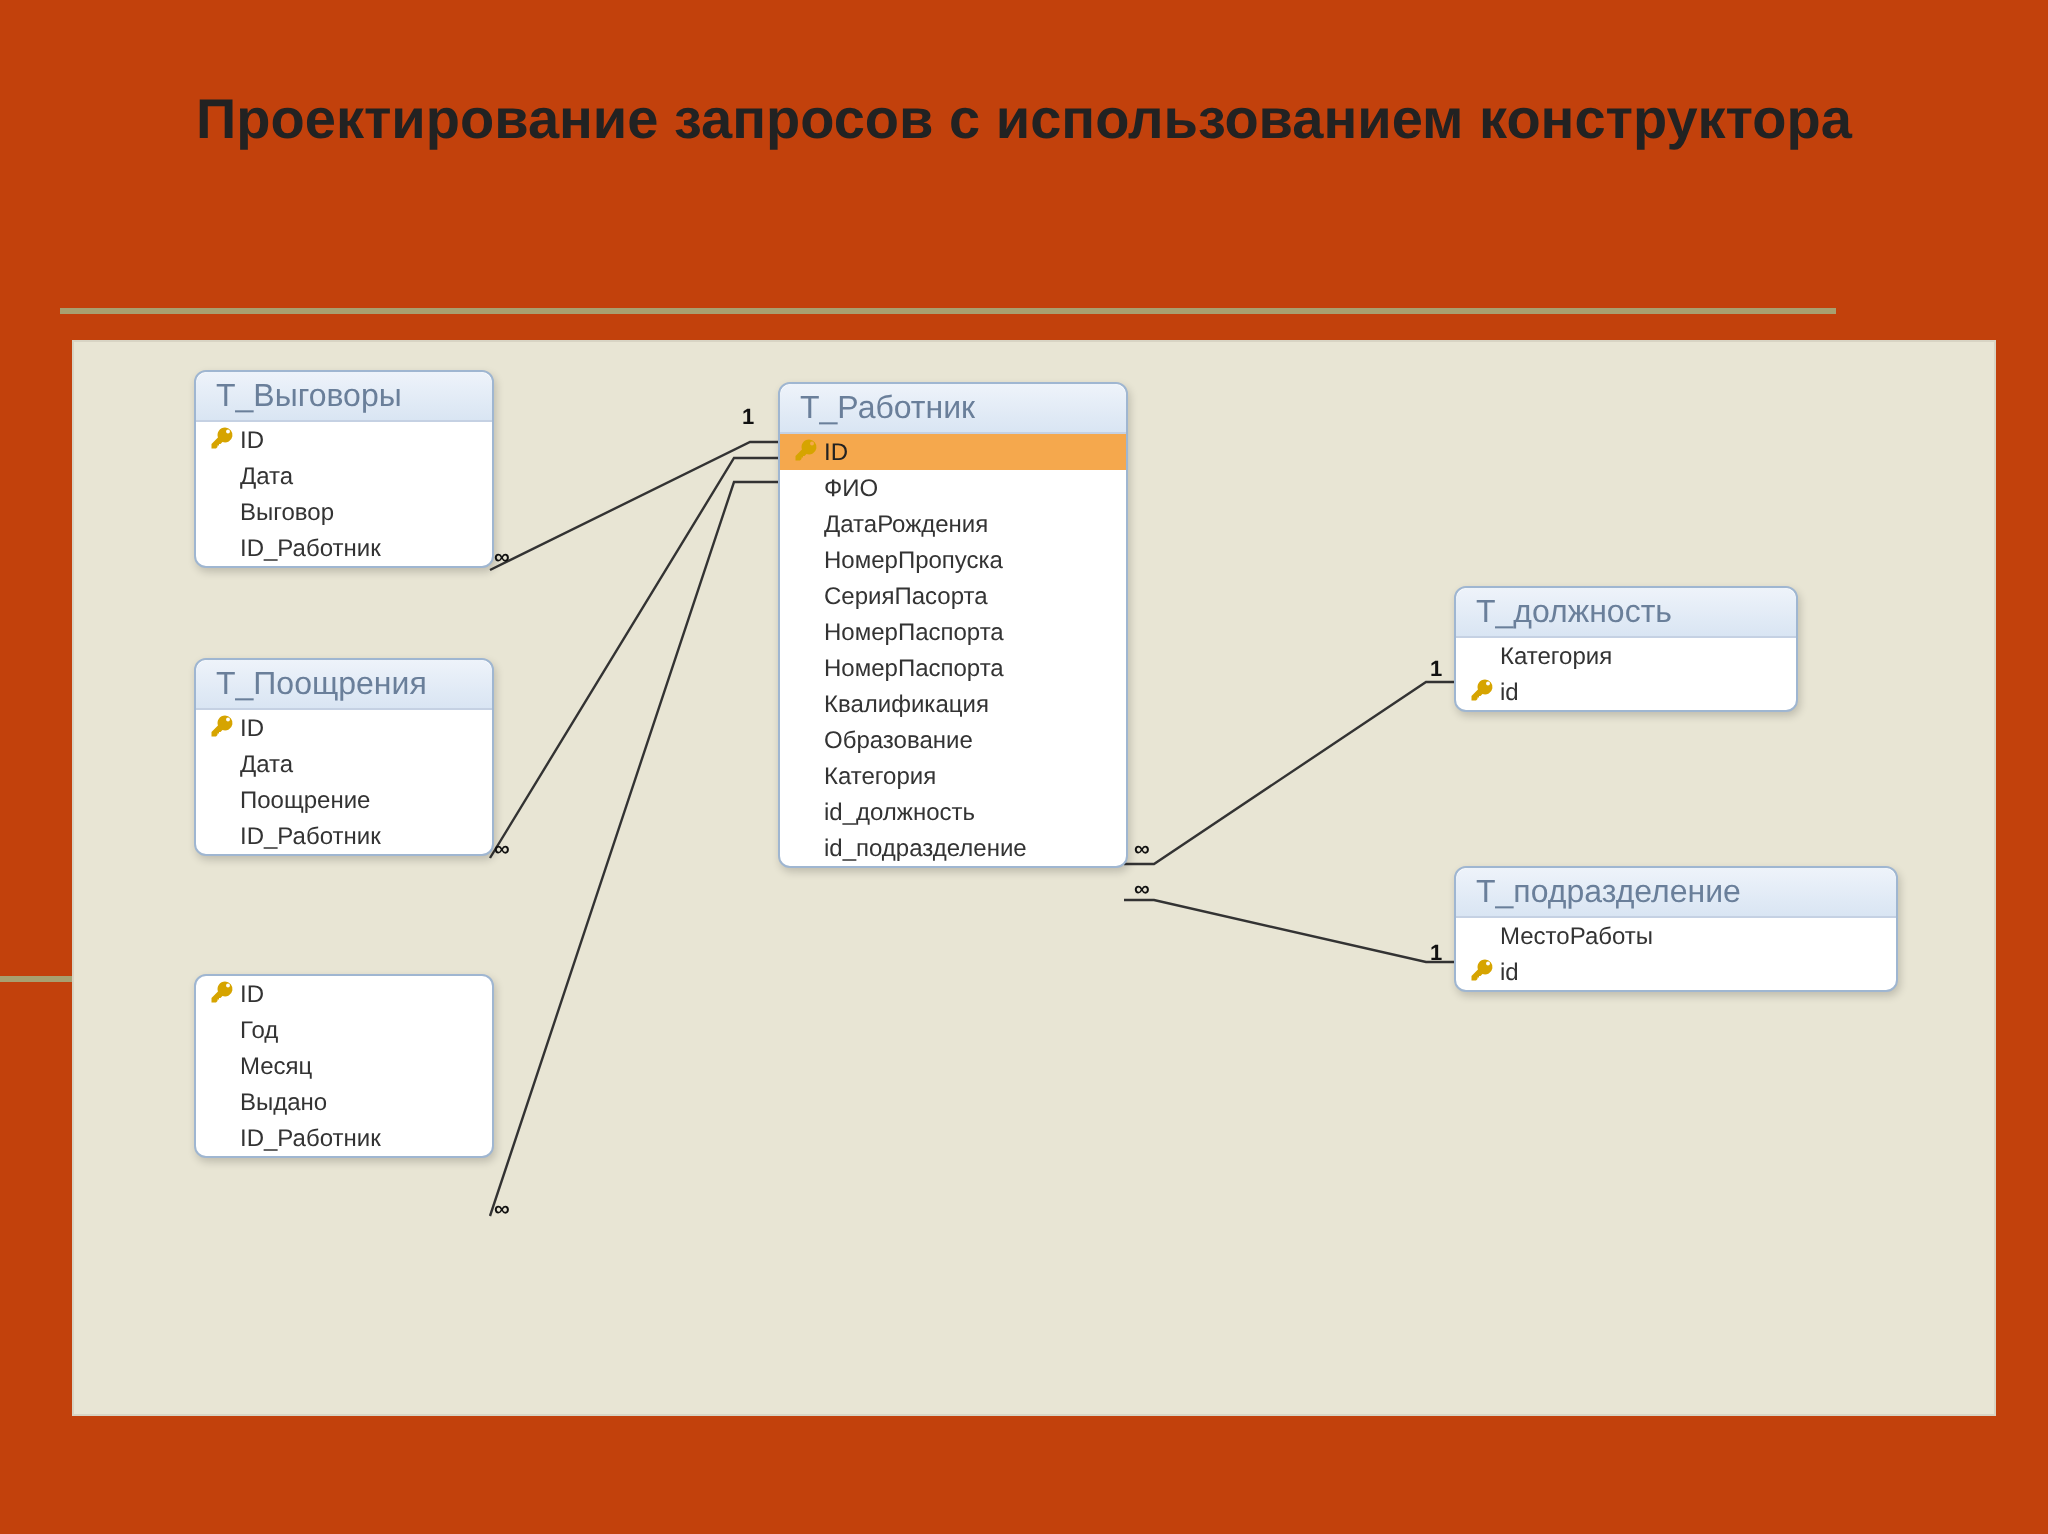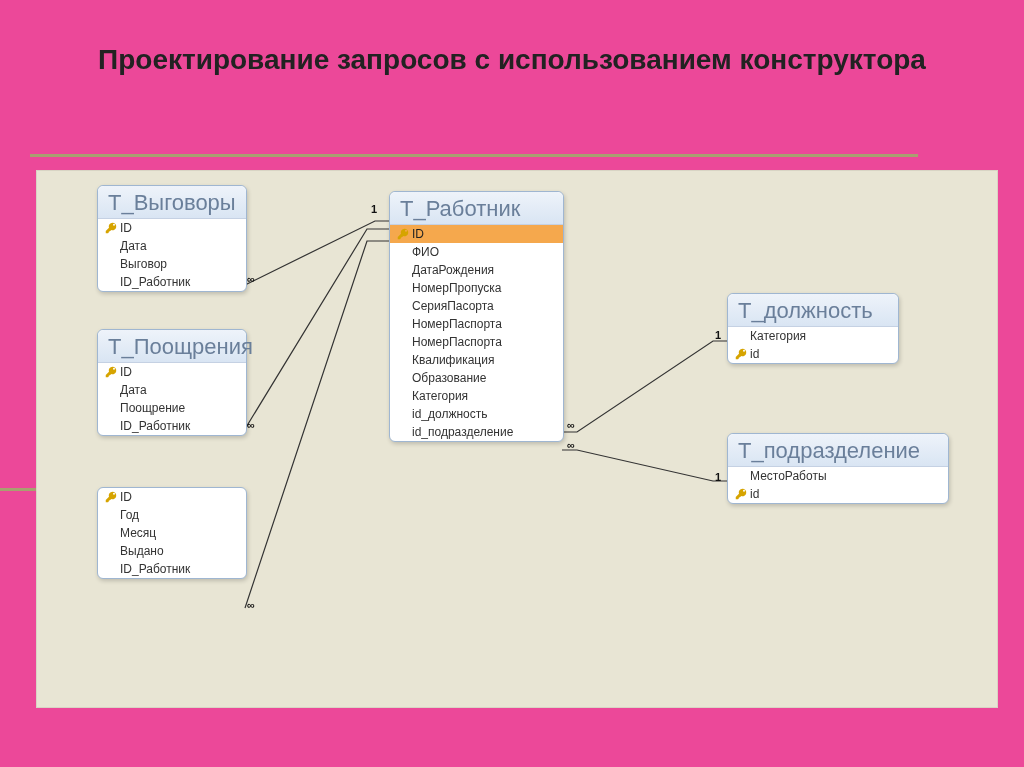--- a/index.html
+++ b/index.html
@@ -1,23 +1,23 @@
 <!DOCTYPE html>
 <html><head>
 <meta charset="utf-8">
 <style>
   html,body{margin:0;padding:0;width:1024px;height:767px;font-family:Tahoma,Arial,sans-serif;background:#fdfdf4;overflow:hidden}
-  .slide{position:relative;width:1024px;height:767px;background:#ec4899}
+  .slide{position:relative;width:1024px;height:767px;background:#c2410c}
   .title{position:absolute;left:0;top:44px;width:1024px;text-align:center;font-size:28px;font-weight:bold;color:#222}
   .rule-top{position:absolute;left:30px;top:154px;width:888px;height:3px;background:#a8a070}
   .rule-bot{position:absolute;left:0;top:488px;width:37px;height:3px;background:#a8a070}
   .canvas{position:absolute;left:36px;top:170px;width:960px;height:536px;background:#e8e5d4;border:1px solid #d8d4c4}
   .tbl{position:absolute;background:#fff;border:1px solid #9fb6d1;border-radius:6px;box-shadow:1px 2px 4px rgba(0,0,0,.18)}
-  .tbl-title{background:linear-gradient(#eef3fa,#d9e5f3);color:#6a7f9a;font-size:22px;padding:4px 10px 2px 10px;border-bottom:1px solid #c5d1e3;border-radius:6px 6px 0 0;white-space:nowrap}
-  .fld{display:flex;align-items:center;font-size:12px;color:#333;padding:1px 8px 1px 6px;line-height:16px}
+  .tbl-title{background:linear-gradient(#eef3fa,#d9e5f3);color:#6a7f9a;font-size:16px;padding:4px 10px 2px 10px;border-bottom:1px solid #c5d1e3;border-radius:6px 6px 0 0;white-space:nowrap}
+  .fld{display:flex;align-items:flex-start;font-size:12px;color:#333;padding:1px 8px 1px 6px;line-height:16px}
   .fld .key{width:14px;height:14px;margin-right:2px;display:inline-flex;align-items:center;justify-content:center}
   .fld .key svg{width:12px;height:12px}
   .fld.sel{background:#f5a84d;color:#222}
   svg.lines{position:absolute;left:0;top:0;width:960px;height:536px;pointer-events:none}
   .rel-lbl{position:absolute;font-size:11px;font-weight:bold;color:#111}
 </style>
 </head>
 <body>
 
 <div class="slide">

